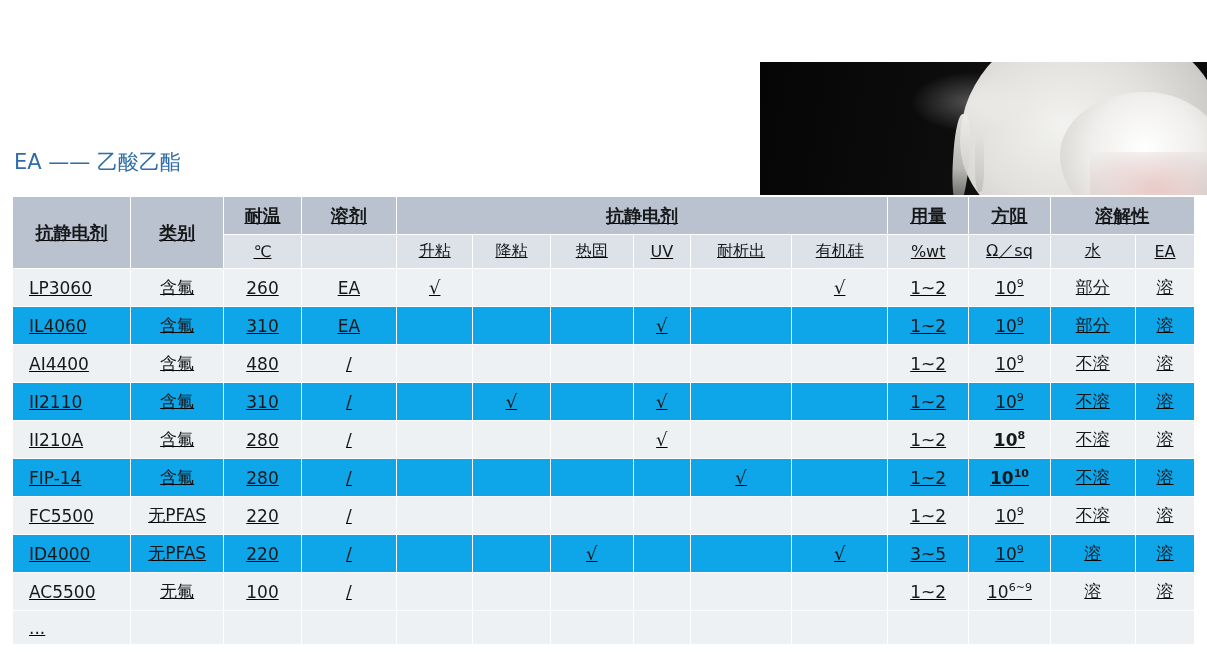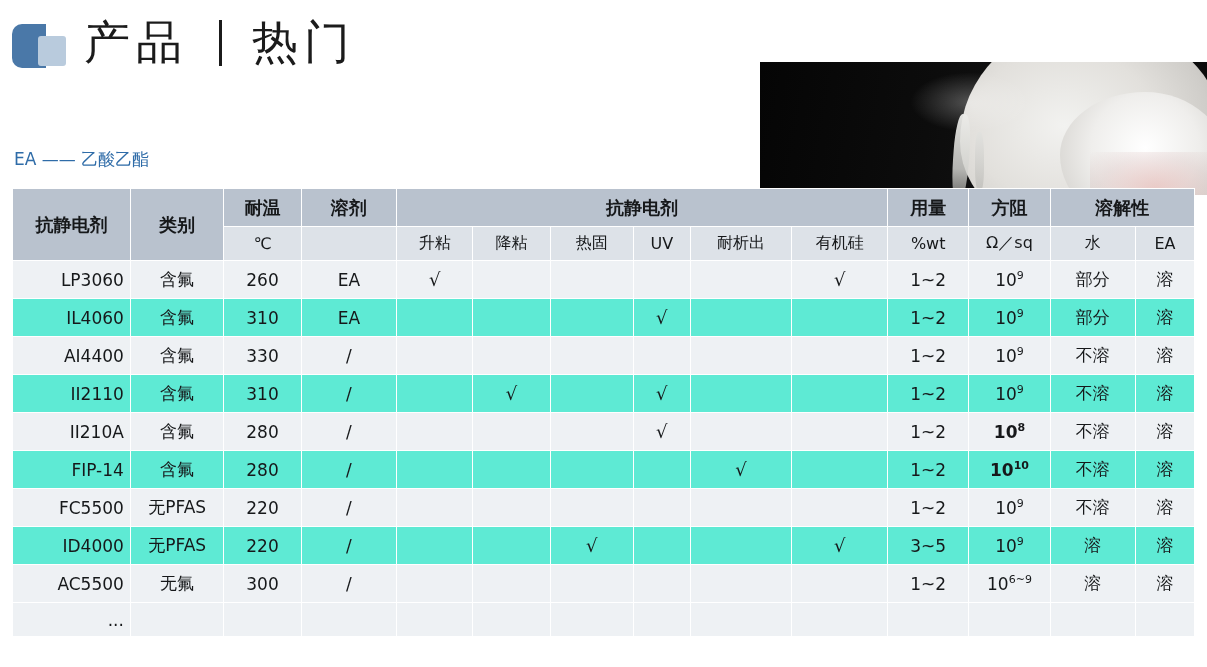--- a/index.html
+++ b/index.html
@@ -76,61 +76,52 @@
     background: radial-gradient(ellipse at 50% 50%, rgba(255,255,255,0.28) 0%, rgba(255,255,255,0) 70%);
   }
   .photo .pink {
     position: absolute; left: 330px; top: 90px; width: 130px; height: 60px;
     background: radial-gradient(ellipse at 50% 60%, rgba(226,170,165,0.55) 0%, rgba(180,120,118,0.15) 60%, rgba(0,0,0,0) 100%);
   }
 
   
   .subtitle {
     position: absolute; left: 14px; top: 148px;
-    font-size: 17px; color: #2f6ca8;
+    font-size: 21px; color: #2f6ca8;
     font-family: "DejaVu Sans", "Liberation Sans", sans-serif;
     white-space: nowrap;
   }
 
   
-  .table-wrap { position: absolute; left: 12px; top: 188px; width: 1183px; }
+  .table-wrap { position: absolute; left: 12px; top: 196px; width: 1183px; text-decoration: underline; }
   table { border-collapse: collapse; table-layout: fixed; width: 1183px; }
   th, td {
     border: 1px solid #ffffff;
     font-family: "DejaVu Sans", "Liberation Sans", sans-serif;
     font-size: 17px; color: #16181a;
     height: 38px; padding: 0 6px;
     text-align: center; vertical-align: middle;
     background: #ccd3dc;
     white-space: nowrap;
   }
   th { font-weight: 700; font-size: 18px; background: #b9c2ce; }
   tr.sub th { font-weight: 400; font-size: 16px; background: #dde2e8; height: 34px; }
   td.rowlight { background: #eef1f4; }
-  tr.alt td { background: #5eead4; }
-  td.left { text-align: right; padding-left: 16px; }
+  tr.alt td { background: #0ea5e9; }
+  td.left { text-align: left; padding-left: 16px; }
   .chk { font-size: 18px; line-height: 1; }
   sup { font-size: 11px; vertical-align: super; }
   .bold-val { font-weight: 700; }
   .tail td { height: 34px; }
 </style>
 </head>
 <body>
 
 <div class="page">
 
-  <div class="header">
-    <div class="logo">
-      <div class="sq1"></div>
-      <div class="sq2"></div>
-    </div>
-    <div class="title-cn">产品</div>
-    <div class="title-sep"></div>
-    <div class="title-cn2">热门</div>
-  </div>
 
   <div class="photo">
     <div class="bg-dark"></div>
     <div class="blob"></div>
     <div class="blob2"></div>
     <div class="sheen"></div>
     <div class="drip"></div>
     <div class="drip2"></div>
     <div class="pink"></div>
   </div>
@@ -210,21 +201,21 @@
             <td class="chk"></td>
             <td class="chk"></td>
             <td>1~2</td>
             <td>10<sup>9</sup></td>
             <td>部分</td>
             <td>溶</td>
           </tr>
           <tr>
             <td class="rowlight left">AI4400</td>
             <td class="rowlight">含氟</td>
-            <td class="rowlight">330</td>
+            <td class="rowlight">480</td>
             <td class="rowlight">/</td>
             <td class="rowlight chk"></td>
             <td class="rowlight chk"></td>
             <td class="rowlight chk"></td>
             <td class="rowlight chk"></td>
             <td class="rowlight chk"></td>
             <td class="rowlight chk"></td>
             <td class="rowlight">1~2</td>
             <td class="rowlight">10<sup>9</sup></td>
             <td class="rowlight">不溶</td>
@@ -306,21 +297,21 @@
             <td class="chk"></td>
             <td class="chk">√</td>
             <td>3~5</td>
             <td>10<sup>9</sup></td>
             <td>溶</td>
             <td>溶</td>
           </tr>
           <tr>
             <td class="rowlight left">AC5500</td>
             <td class="rowlight">无氟</td>
-            <td class="rowlight">300</td>
+            <td class="rowlight">100</td>
             <td class="rowlight">/</td>
             <td class="rowlight chk"></td>
             <td class="rowlight chk"></td>
             <td class="rowlight chk"></td>
             <td class="rowlight chk"></td>
             <td class="rowlight chk"></td>
             <td class="rowlight chk"></td>
             <td class="rowlight">1~2</td>
             <td class="rowlight">10<sup>6~9</sup></td>
             <td class="rowlight">溶</td>

